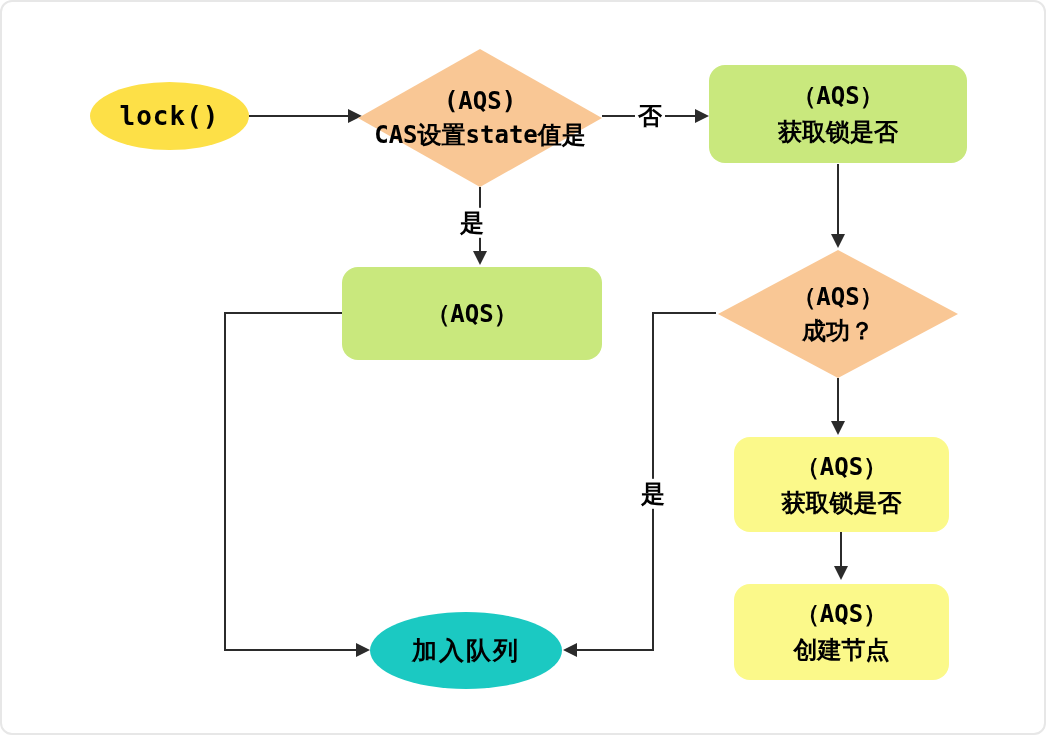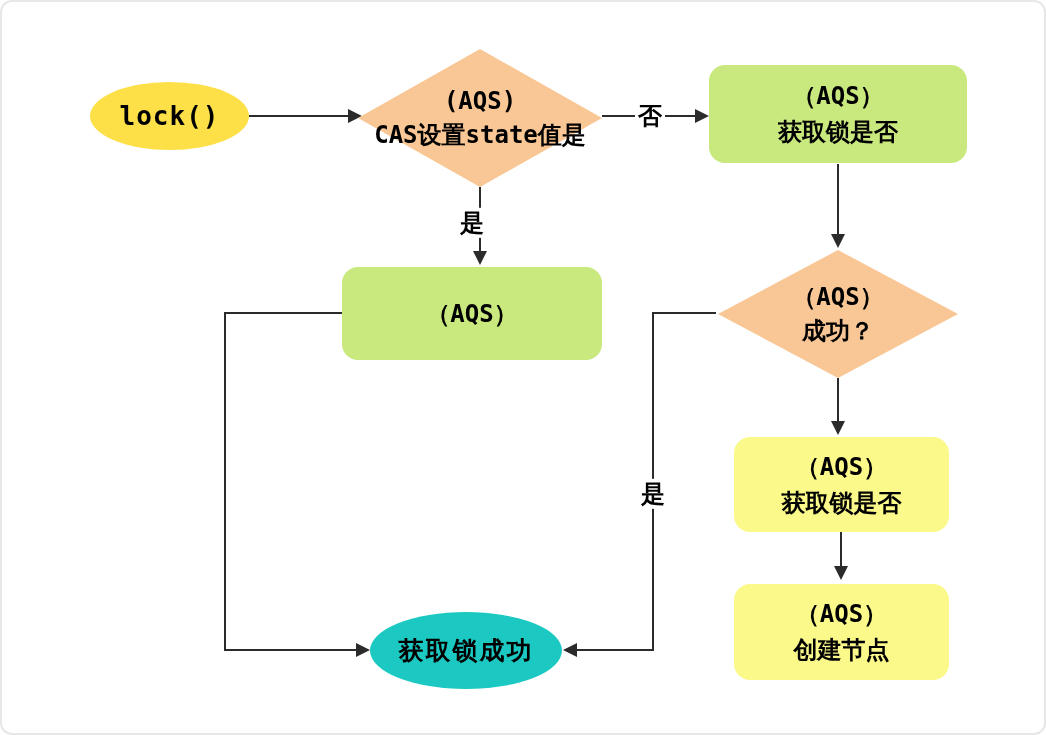--- a/index.html
+++ b/index.html
@@ -114,21 +114,21 @@
 
   <div class="vline" style="left:838px;top:530px;height:34px;"></div>
   <div class="ah ah-d" style="left:832px;top:564px;"></div>
 
   <div class="node rbox c-yellow" style="left:732px;top:582px;width:215px;height:96px;">
     <span class="ln">（AQS）</span>
     <span class="ln">创建节点</span>
   </div>
 
   <div class="node oval c-terminal" style="left:368px;top:610px;width:192px;height:77px;">
-    <span class="terminal-label">获取锁成功</span>
+    <span class="terminal-label">加入队列</span>
   </div>
 
   <div class="hline" style="left:222px;top:310px;width:118px;"></div>
   <div class="vline" style="left:222px;top:310px;height:339px;"></div>
   <div class="hline" style="left:222px;top:647px;width:132px;"></div>
   <div class="ah ah-r" style="left:354px;top:641px;"></div>
 
   <div class="hline" style="left:650px;top:310px;width:64px;"></div>
   <div class="vline" style="left:650px;top:310px;height:339px;"></div>
   <div class="hline" style="left:575px;top:647px;width:77px;"></div>

